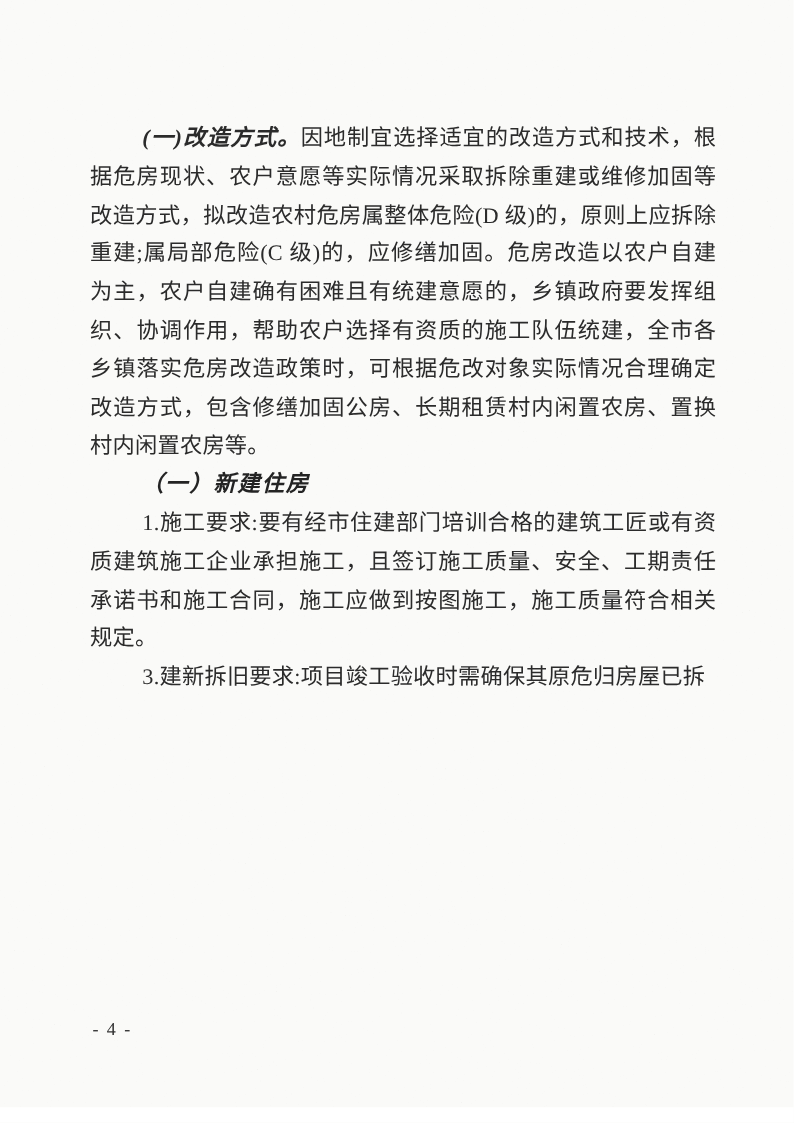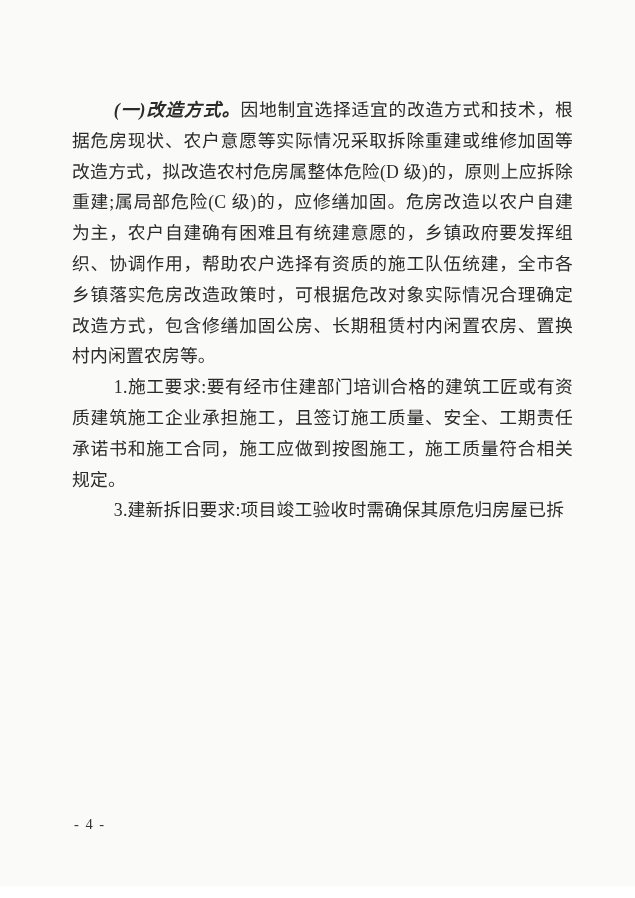--- a/index.html
+++ b/index.html
@@ -96,20 +96,21 @@
   </svg>
 
   <main class="doc-body">
 
     <p class="para">
       <span class="run-head">(一)改造方式。</span><span>因地制宜选择适宜的改造方式和技术，根据危房现状、农户意愿等实际情况采取拆除重建或维修加固等改造方式，拟改造农村危房属整体危险(D 级)的，原则上应拆除重建;属局部危险(C 级)的，应修缮加固。危房改造以农户自建为主，农户自建确有困难且有统建意愿的，乡镇政府要发挥组织、协调作用，帮助农户选择有资质的施工队伍统建，全市各乡镇落实危房改造政策时，可根据危改对象实际情况合理确定改造方式，包含修缮加固公房、长期租赁村内闲置农房、置换村内闲置农房等。</span>
     </p>
 
 
 
+    <h4 class="sub-head">（一）新建住房</h4>
 
 
     <p class="para">1.施工要求:要有经市住建部门培训合格的建筑工匠或有资质建筑施工企业承担施工，且签订施工质量、安全、工期责任承诺书和施工合同，施工应做到按图施工，施工质量符合相关规定。</p>
 
     <p class="para">3.建新拆旧要求:项目竣工验收时需确保其原危归房屋已拆</p>
 
   </main>
 
   <div class="page-number">- 4 -</div>
 

